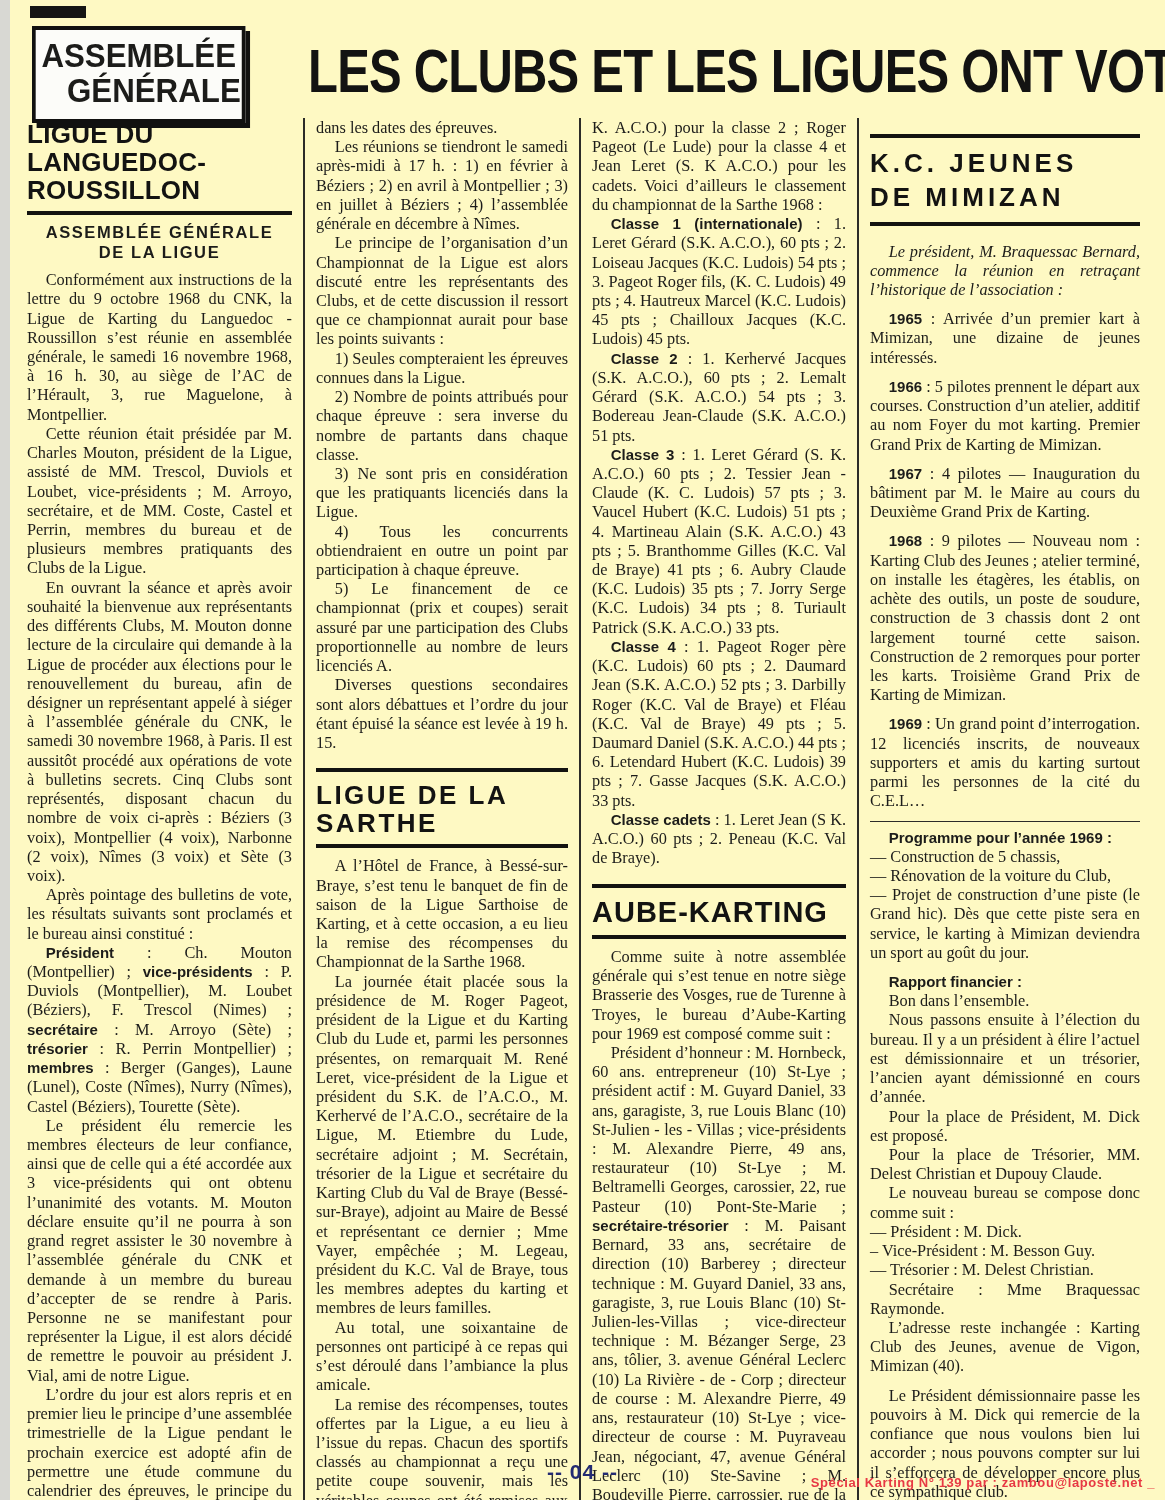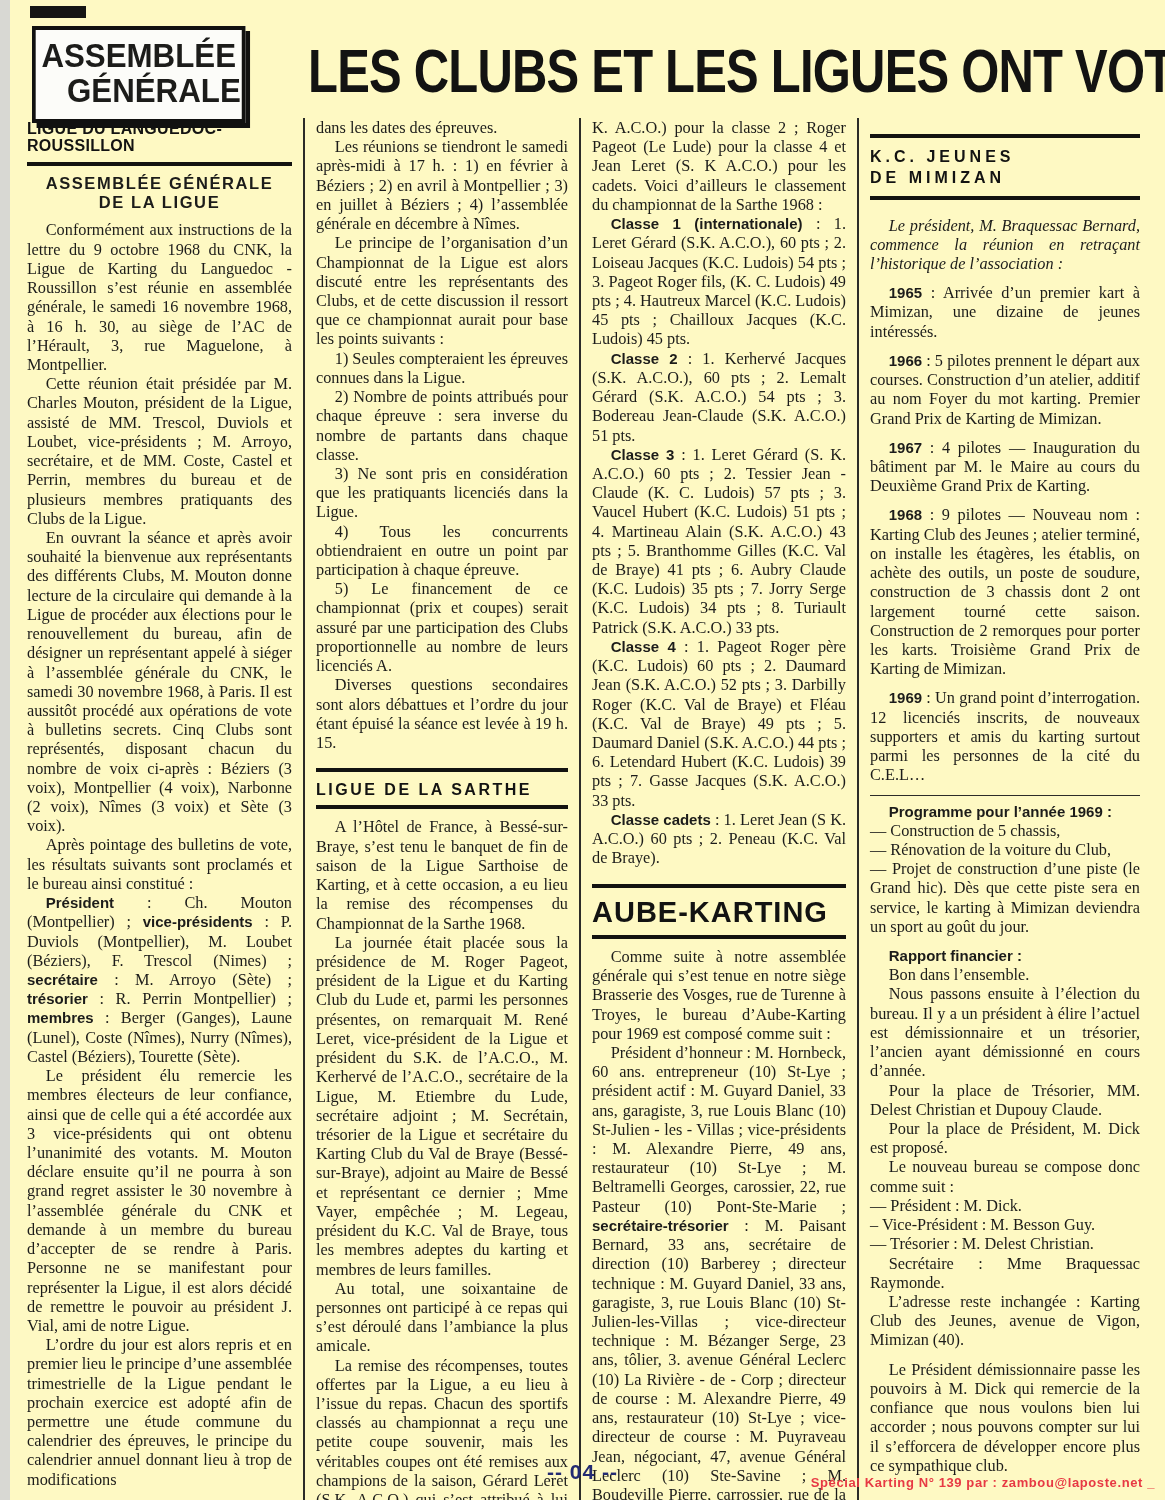--- a/index.html
+++ b/index.html
@@ -38,21 +38,21 @@
   }
   .col { padding:0 11px; overflow:hidden; }
   .col + .col { border-left:2px solid #2c2c28; }
 
   .para { margin:0; text-align:justify; text-indent:1.15em; }
   .para.no-indent { text-indent:0; }
   .bf { font-family:"Liberation Sans", sans-serif; font-weight:bold; font-size:0.92em; }
 
   .section-head {
     font-family:"Liberation Sans", sans-serif; font-weight:bold;
-    font-size:16px; line-height:1.08; letter-spacing:0.3px; color:#131312;
+    font-size:26px; line-height:1.08; letter-spacing:0.3px; color:#131312;
     margin:0 0 8px; padding:2px 0 7px;
     border-bottom:4px solid #131310; white-space:pre-line;
   }
   .section-head.top-rule { border-top:4px solid #131310; padding-top:9px; margin-top:16px; }
   .section-head.ls2 { letter-spacing:2.5px; }
   .section-head.big { font-size:29px; letter-spacing:1px; }
   .section-head.spread { letter-spacing:4px; line-height:1.3; margin-bottom:16px; }
 
   .subhead {
     font-family:"Liberation Sans", sans-serif; font-weight:bold;
@@ -138,22 +138,22 @@
         <p class="para" style="margin-top: 10px;"><span class="bf">1968</span><span> : 9 pilotes — Nouveau nom : Karting Club des Jeunes ; atelier terminé, on installe les étagères, les établis, on achète des outils, un poste de soudure, construction de 3 chassis dont 2 ont largement tourné cette saison. Construction de 2 remorques pour porter les karts. Troisième Grand Prix de Karting de Mimizan.</span></p>
         <p class="para" style="margin-top: 10px;"><span class="bf">1969</span><span> : Un grand point d’interrogation. 12 licenciés inscrits, de nouveaux supporters et amis du karting surtout parmi les personnes de la cité du C.E.L…</span></p>
         <div class="thin-rule"></div>
         <p class="para"><span class="bf">Programme pour l’année 1969 :</span></p>
         <p class="para no-indent"><span>— Construction de 5 chassis,</span></p>
         <p class="para no-indent"><span>— Rénovation de la voiture du Club,</span></p>
         <p class="para no-indent"><span>— Projet de construction d’une piste (le Grand hic). Dès que cette piste sera en service, le karting à Mimizan deviendra un sport au goût du jour.</span></p>
         <p class="para" style="margin-top: 10px;"><span class="bf">Rapport financier :</span></p>
         <p class="para"><span>Bon dans l’ensemble.</span></p>
         <p class="para"><span>Nous passons ensuite à l’élection du bureau. Il y a un président à élire l’actuel est démissionnaire et un trésorier, l’ancien ayant démissionné en cours d’année.</span></p>
+        <p class="para"><span>Pour la place de Président, M. Dick est proposé.</span></p>
         <p class="para"><span>Pour la place de Trésorier, MM. Delest Christian et Dupouy Claude.</span></p>
-        <p class="para"><span>Pour la place de Président, M. Dick est proposé.</span></p>
         <p class="para"><span>Le nouveau bureau se compose donc comme suit :</span></p>
         <p class="para no-indent"><span> — Président : M. Dick.</span></p>
         <p class="para no-indent"><span>– Vice-Président : M. Besson Guy.</span></p>
         <p class="para no-indent"><span>— Trésorier : M. Delest Christian.</span></p>
         <p class="para"><span>Secrétaire : Mme Braquessac Raymonde.</span></p>
         <p class="para"><span>L’adresse reste inchangée : Karting Club des Jeunes, avenue de Vigon, Mimizan (40).</span></p>
         <p class="para" style="margin-top: 10px;"><span>Le Président démissionnaire passe les pouvoirs à M. Dick qui remercie de la confiance que nous voulons bien lui accorder ; nous pouvons compter sur lui il s’efforcera de développer encore plus ce sympathique club.</span></p>
       </section>
   </main>
 

